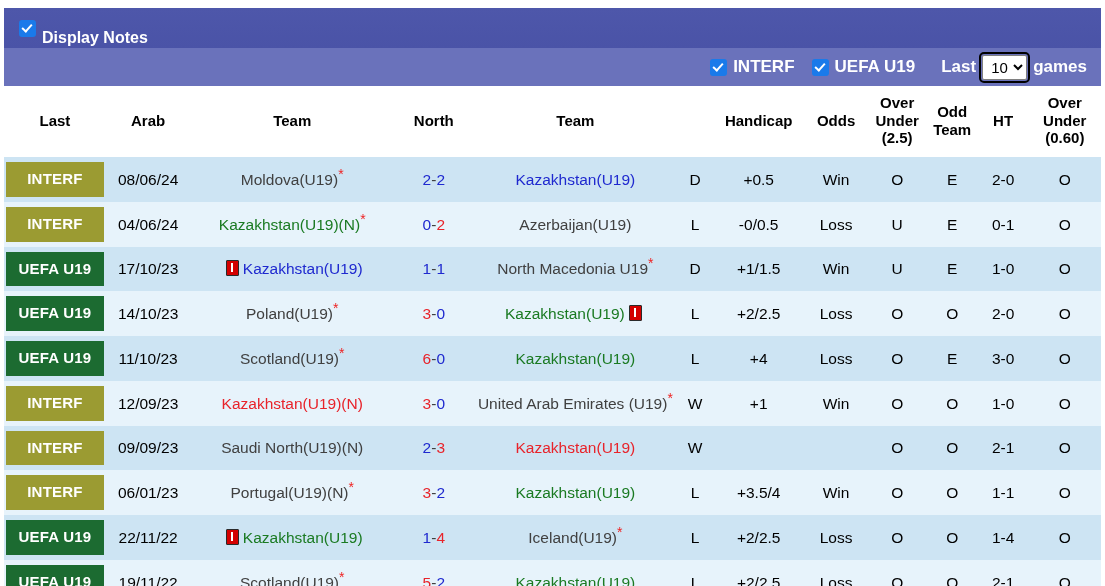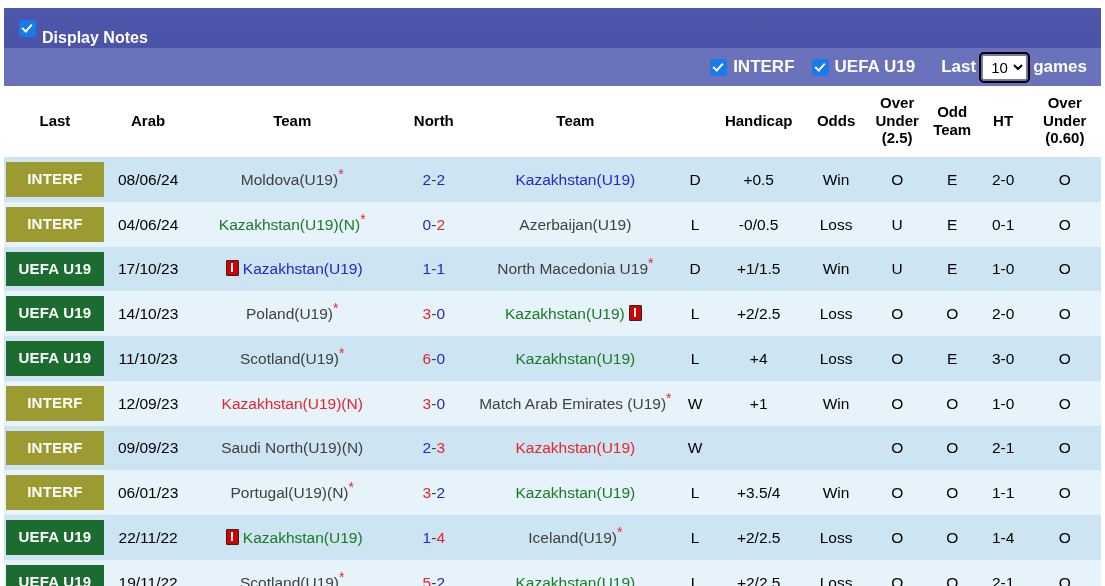--- a/index.html
+++ b/index.html
@@ -277,21 +277,21 @@
           <td class="c-black">3-0</td>
           <td class="c-red">O</td>
         </tr>
         <tr class="r-even">
           <td class="badge-cell">
             <span class="badge-inner badge bg-interf">INTERF</span>
           </td>
           <td>12/09/23</td>
           <td><span class="c-red">Kazakhstan(U19)(N)</span></td>
           <td><span class="c-red">3</span><span class="c-black">-</span><span class="c-blue">0</span></td>
-          <td><span class="c-black">Match Arab Emirates (U19)</span><span class="star">*</span></td>
+          <td><span class="c-black">United Arab Emirates (U19)</span><span class="star">*</span></td>
           <td class="c-red">W</td>
           <td class="c-black">+1</td>
           <td class="c-red">Win</td>
           <td class="c-red">O</td>
           <td class="c-green">O</td>
           <td class="c-black">1-0</td>
           <td class="c-red">O</td>
         </tr>
         <tr class="r-odd">
           <td class="badge-cell">

